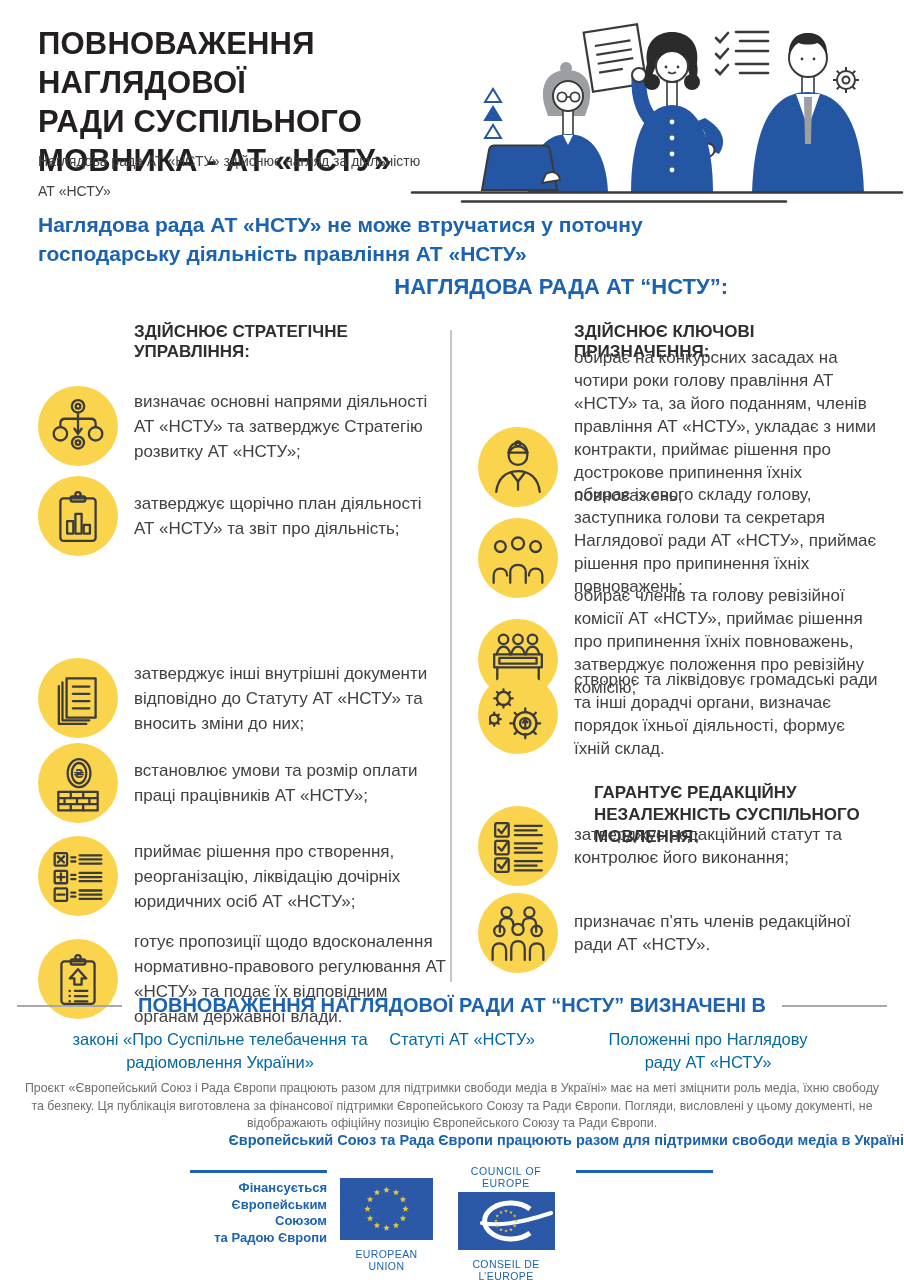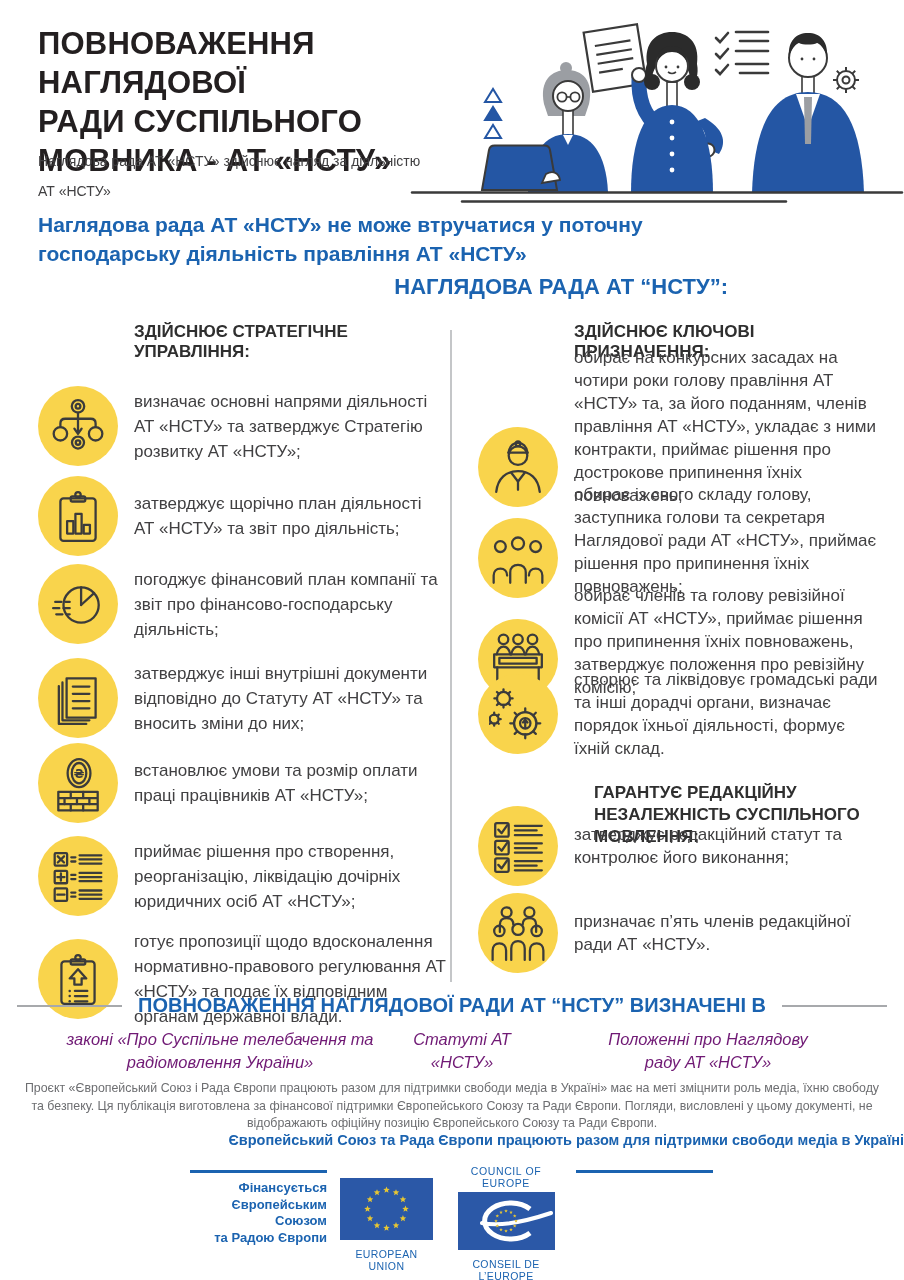--- a/index.html
+++ b/index.html
@@ -30,21 +30,21 @@
   .lrow .itxt{line-height:25px;width:312px;}
   .rrow .itxt{line-height:23px;width:304px;}
   .ic{width:58px;height:58px;}
   .ic .s{fill:none;stroke:#3B3B3B;stroke-width:2.2;stroke-linecap:round;stroke-linejoin:round;}
   .ic .f{fill:#3B3B3B;stroke:none;}
   .ic .t{fill:#3B3B3B;stroke:none;font-weight:bold;text-anchor:middle;font-family:"DejaVu Sans",sans-serif;}
   
   .defined-heading{left:0;top:994px;width:904px;display:flex;align-items:center;justify-content:center;gap:16px;}
   .defined-heading .txt{font-size:20px;font-weight:bold;color:#1B63B0;}
   .rule-gray{width:105px;height:2px;background:#A7A9AC;}
-  .src{position:absolute;top:1028px;text-align:center;font-size:16.5px;line-height:23px;color:#701a75;font-style:italic;}
+  .src{position:absolute;top:1028px;text-align:center;font-size:16.5px;line-height:23px;color:#0369a1;}
   .src1{left:58px;width:324px;}
   .src2{left:382px;width:160px;}
   .src3{left:596px;width:224px;}
   
   .disclaimer{left:20px;top:1080px;width:864px;text-align:center;font-size:12.4px;line-height:17.5px;color:#6D6E71;}
   .joint{left:0;top:1132px;width:904px;text-align:right;font-size:14.5px;font-weight:bold;color:#1B63B0;}
   .funded{left:190px;top:1170px;width:137px;text-align:right;}
   .implemented{left:576px;top:1170px;width:150px;text-align:left;}
   .blue-rule{height:3px;background:#1B63B0;margin-bottom:7px;}
   .logo-txt{font-size:13px;line-height:16.5px;font-weight:bold;color:#1B63B0;white-space:pre-line;}
@@ -184,35 +184,20 @@
         <rect x="11" y="11" width="34" height="41" rx="3"></rect>
         <rect x="17.5" y="33" width="6" height="12"></rect>
             <rect x="25.5" y="26" width="6" height="19"></rect>
         <rect x="33.5" y="36.5" width="6" height="8.5"></rect>
       </g>
         </svg>
     </span>
     <p class="itxt">затверджує щорічно план діяльності АТ «НСТУ» та звіт про діяльність;</p>
   </div>
 
-  <div class="abs row lrow" style="top:516px">
-    <span class="bubble">
-      <svg class="ic" viewBox="0 0 56 56">
-          <g class="s">
-        <circle cx="31" cy="29" r="17"></circle>
-            <path d="M31 29V12"></path>
-            <path d="M31 29l12.5-11.5"></path>
-        <path d="M6 26h14" stroke-dasharray="6 4"></path>
-            <path d="M4 32h18" stroke-dasharray="6 4"></path>
-        <path d="M7 38h13" stroke-dasharray="6 4"></path>
-      </g>
-        </svg>
-    </span>
-    <p class="itxt">погоджує фінансовий план компанії та звіт про фінансово-господарську діяльність;</p>
-  </div>
 
   <div class="abs row lrow" style="top:610px">
     <span class="bubble">
       <svg class="ic" viewBox="0 0 56 56">
           <g class="s">
         <path d="M9.5 16.5V53h26.5"></path>
             <path d="M13 13v36.5h26"></path>
         <rect x="17" y="9" width="28" height="38"></rect>
         <path d="M23 17h16M23 24h16M23 31h16M23 38h16"></path>
       </g>

